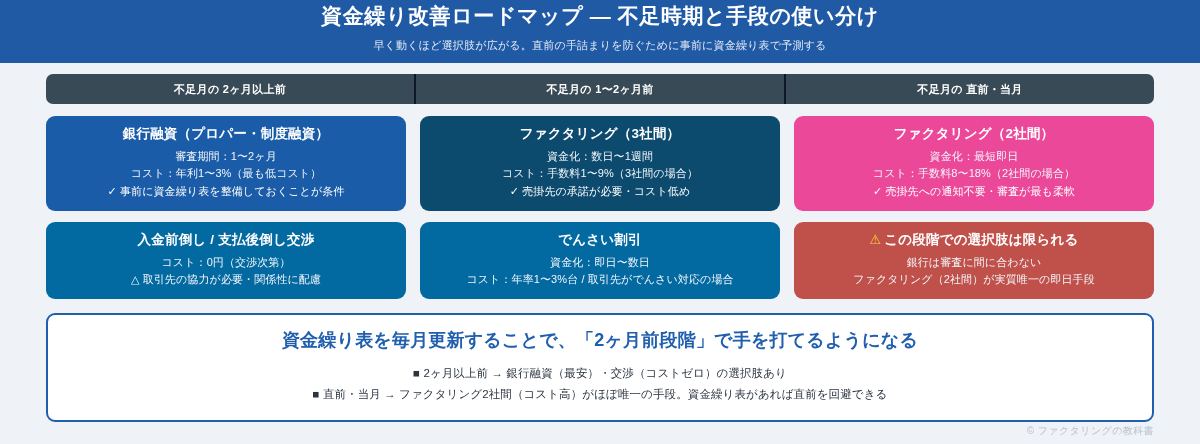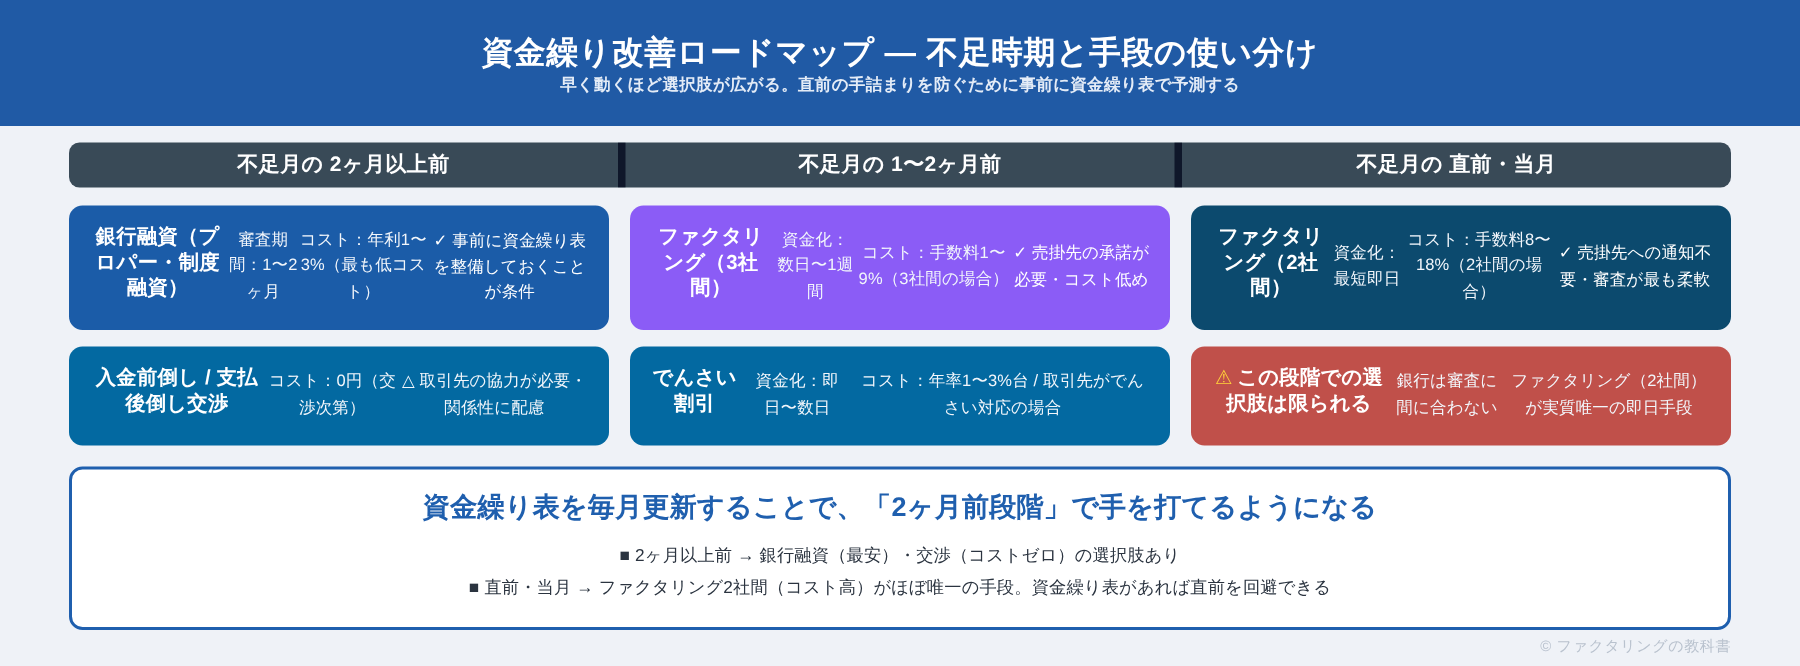--- a/index.html
+++ b/index.html
@@ -18,40 +18,39 @@
 
   .page {
     position: relative;
     width: 1200px;
     height: 444px;
     background: #eff2f7;
   }
 
   
   .header-banner {
-    height: 84px;
+    height: 63px;
     background: #205aa5;
     display: flex;
     flex-direction: column;
     align-items: center;
-    justify-content: center;
     padding-top: 4px;
   }
   .header-title {
     color: #ffffff;
     font-size: 21px;
     font-weight: bold;
     letter-spacing: .6px;
     line-height: 1.1;
   }
   .header-subtitle {
     color: #e4ecf7;
     font-size: 11px;
-    font-weight: bold;
-    margin-top: 1px;
+    font-weight: normal;
+    margin-top: 11px;
     letter-spacing: .2px;
   }
 
   
   .body-wrap {
     padding: 11px 46px 0 46px;
   }
 
   
   .stage-header-row {
@@ -60,49 +59,49 @@
     border-radius: 7px;
     overflow: hidden;
     height: 30px;
   }
   .stage-header {
     flex: 1 1 0;
     display: flex;
     align-items: center;
     justify-content: center;
     color: #ffffff;
-    font-size: 14px;
+    font-size: 11px;
     font-weight: bold;
     letter-spacing: .3px;
   }
   .stage-header + .stage-header {
-    border-left: 5px solid #0f172a;
+    border-left: 2px solid #0f172a;
   }
 
   
   .cards-row {
     display: flex;
     gap: 14px;
     margin-top: 12px;
   }
   .card-col {
     flex: 1 1 0;
     display: flex;
     flex-direction: column;
     gap: 11px;
   }
 
   .card {
     border-radius: 9px;
     padding: 10px 12px 11px 12px;
-    text-align: center;
+    text-align: left;
     color: #ffffff;
     min-height: 83px;
     display: flex;
-    flex-direction: row;
+    flex-direction: column;
     align-items: center;
     justify-content: center;
   }
   .card.short {
     min-height: 66px;
   }
 
   .card-title {
     font-size: 13.5px;
     font-weight: bold;
@@ -188,35 +187,35 @@
           <div class="card-line note"><span>✓</span> <span>事前に資金繰り表を整備しておくことが条件</span></div>
         </div>
         <div class="card short" style="background: #0369a1;">
           <div class="card-title">入金前倒し / 支払後倒し交渉</div>
           <div class="card-line">コスト：0円（交渉次第）</div>
           <div class="card-line"><span>△</span> <span>取引先の協力が必要・関係性に配慮</span></div>
         </div>
       </div>
 
       <div class="card-col">
-        <div class="card" style="background: #8b5cf6;">
+        <div class="card" style="background: #0c4a6e;">
           <div class="card-title">ファクタリング（3社間）</div>
           <div class="card-line">資金化：数日〜1週間</div>
           <div class="card-line">コスト：手数料1〜9%（3社間の場合）</div>
           <div class="card-line note"><span>✓</span> <span>売掛先の承諾が必要・コスト低め</span></div>
         </div>
         <div class="card short" style="background: #0369a1;">
           <div class="card-title">でんさい割引</div>
           <div class="card-line">資金化：即日〜数日</div>
           <div class="card-line">コスト：年率1〜3%台 / 取引先がでんさい対応の場合</div>
         </div>
       </div>
 
       <div class="card-col">
-        <div class="card" style="background: #0c4a6e;">
+        <div class="card" style="background: #ec4899;">
           <div class="card-title">ファクタリング（2社間）</div>
           <div class="card-line">資金化：最短即日</div>
           <div class="card-line">コスト：手数料8〜18%（2社間の場合）</div>
           <div class="card-line note"><span>✓</span> <span>売掛先への通知不要・審査が最も柔軟</span></div>
         </div>
         <div class="card short" style="background: rgb(192, 80, 74);">
           <div class="card-title"><span class="warn-glyph">⚠</span><span>この段階での選択肢は限られる</span></div>
           <div class="card-line">銀行は審査に間に合わない</div>
           <div class="card-line">ファクタリング（2社間）が実質唯一の即日手段</div>
         </div>

